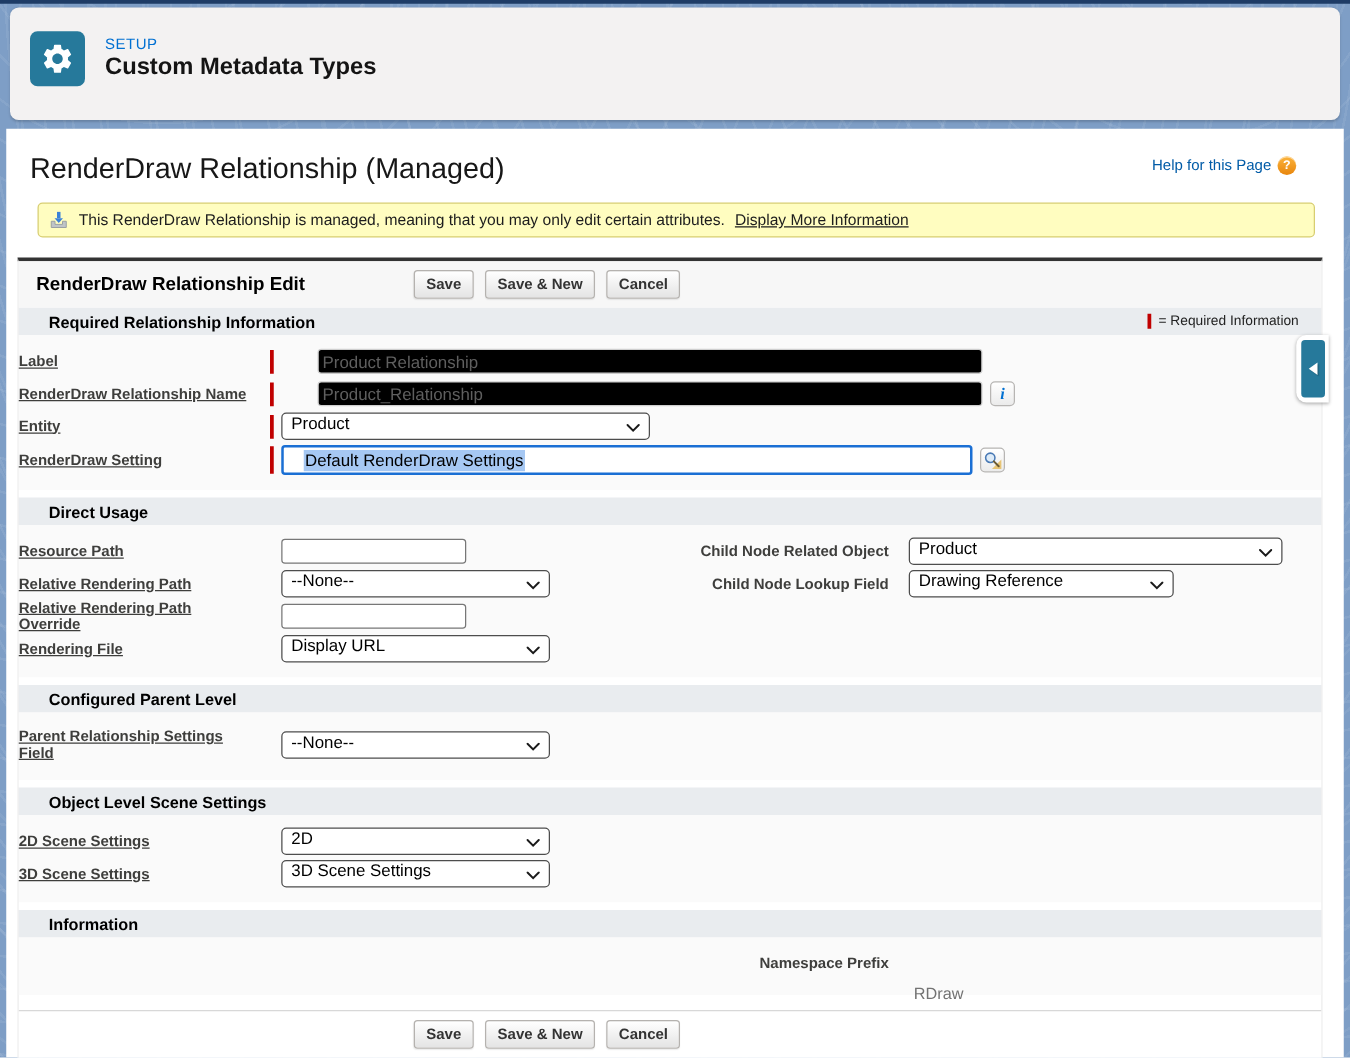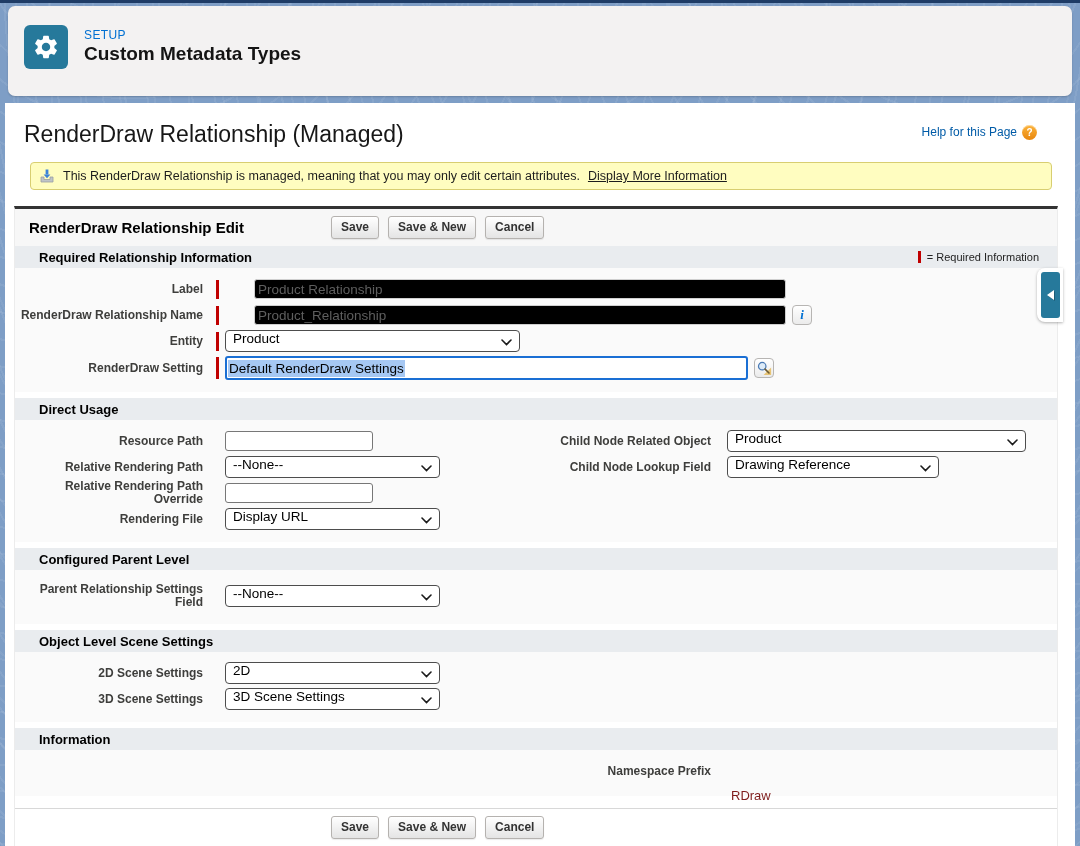--- a/index.html
+++ b/index.html
@@ -38,48 +38,48 @@
   .btn{font-family:"Liberation Sans",sans-serif;font-size:12px;font-weight:bold;color:#333;padding:3px 9px 4px;border:1px solid #b5b2af;border-radius:3px;background:linear-gradient(#ffffff,#e4e4e4);box-shadow:0 1px 1px rgba(0,0,0,.08);cursor:pointer;}
 
   .sec-header{height:22px;background:#e9ecef;display:flex;align-items:center;padding-left:24px;font-size:13px;font-weight:bold;color:#000;}
   .legend{margin-left:auto;padding-right:18px;display:flex;align-items:center;gap:6px;font-size:11px;font-weight:normal;color:#222;}
   .req-bar{display:inline-block;width:3px;height:12px;background:#c00000;}
 
   .area{background:#fafafa;padding:8px 0 10px;}
   .gap{height:6px;background:#fff;}
 
   .frow{position:relative;display:flex;align-items:center;min-height:26px;}
-  .lcol{width:188px;text-align:right;font-size:12px;font-weight:bold;color:#3e3e3c;line-height:13px;flex:none;}
+  .lcol{width:188px;font-size:12px;font-weight:bold;color:#3e3e3c;line-height:13px;flex:none;text-decoration:underline;}
   .req{flex:none;width:3px;height:19px;background:#c00000;margin-left:13px;}
   .req.blank{background:transparent;}
   .ctl{margin-left:6px;display:flex;align-items:center;}
 
   .rcol{position:absolute;left:520px;top:50%;transform:translateY(-50%);display:flex;align-items:center;}
   .rlcol{width:176px;text-align:right;font-size:12px;font-weight:bold;color:#3e3e3c;line-height:13px;flex:none;padding-right:16px;}
 
   .tin{font-family:"Liberation Sans",sans-serif;font-size:13.5px;height:18px;border:1px solid #777;border-radius:3px;background:#fff;padding:0 3px;color:#111;}
   .tin.dis{background:#000000;border-color:#cfcfcf;color:#5f5f5f;margin-left:29px;}
-  .focusbox{height:20px;border:2px solid #1a6fd4;border-radius:3px;background:#fff;display:flex;align-items:center;padding:0 1px;}
+  .focusbox{height:20px;border:2px solid #1a6fd4;border-radius:3px;background:#fff;display:flex;align-items:center;padding:0 16px;}
   .sel-hl{background:#a6c8f3;font-size:13.5px;color:#000;padding:1px 1px;white-space:nowrap;}
 
   .sel{position:relative;height:22px;border:1px solid #4d4d4d;border-radius:4px;background:#fff;display:flex;align-items:flex-start;padding:0 22px 0 7px;cursor:pointer;box-sizing:border-box;}
   .sel-text{font-size:13.5px;color:#000;white-space:nowrap;overflow:hidden;}
   .chev{position:absolute;right:7px;top:8px;}
 
   .w532{width:524px;}
   .w531{width:517px;}
   .w295{width:295px;}
   .w299{width:299px;}
   .w215{width:215px;}
   .w212{width:212px;}
   .w148{width:140px;}
 
   .icon-btn{margin-left:6px;width:20px;height:20px;border:1px solid #b7b5b3;border-radius:4px;background:linear-gradient(#fff,#ebebeb);display:flex;align-items:center;justify-content:center;cursor:pointer;padding:0;}
   .i-glyph{font-family:"Liberation Serif",serif;font-style:italic;font-weight:bold;font-size:13px;color:#0070d2;}
-  .plain-val{font-size:13px;color:#7f1d1d;margin-left:4px;margin-top:48px;}
+  .plain-val{font-size:13px;color:#737373;margin-left:4px;margin-top:48px;}
 
   .btn-row{border-top:1px solid #d8d8d8;margin-top:12px;padding:7px 0 9px 316px;display:flex;gap:9px;background:#fff;}
 
   
   .side-tab{position:absolute;left:1037px;top:268px;width:26px;height:54px;background:#fff;border-radius:8px 0 0 8px;box-shadow:0 1px 3px rgba(0,0,0,.3);cursor:pointer;}
   .side-tab-inner{position:absolute;left:4px;top:4px;width:19px;height:46px;background:#26799b;border-radius:3px;display:flex;align-items:center;justify-content:center;}
   .tri{width:0;height:0;border-top:5px solid transparent;border-bottom:5px solid transparent;border-right:7px solid #fff;filter:drop-shadow(1px 1px 0 rgba(0,0,0,.25));}
 </style>
 </head>
 <body>

